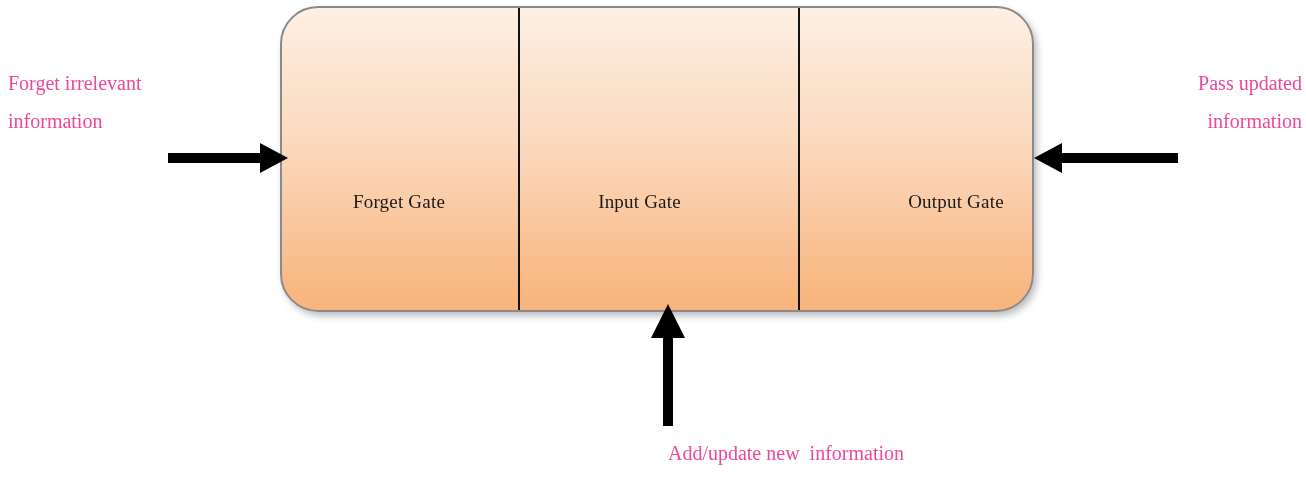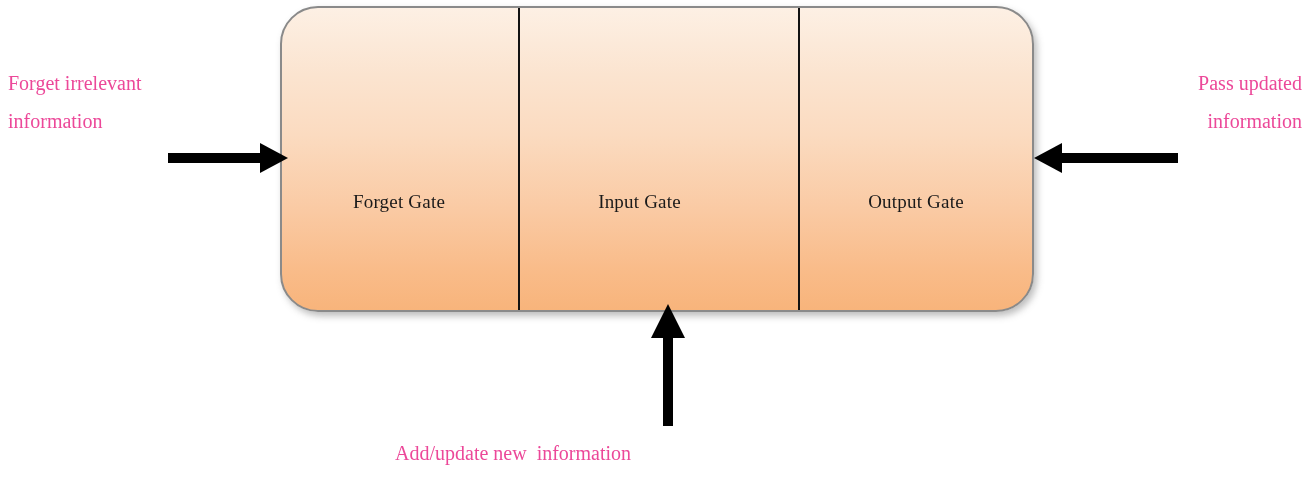--- a/index.html
+++ b/index.html
@@ -58,21 +58,21 @@
     text-align: center;
     font-size: 19px;
     line-height: 24px;
     letter-spacing: 0.2px;
     white-space: nowrap;
     color: #1a1a1a;
     margin-top: 48px;
   }
   .gate-forget { left: 280px; width: 238px; }
   .gate-input  { left: 518px; width: 243px; }
-  .gate-output { left: 798px; width: 236px; }
+  .gate-output { left: 798px; width: 236px; padding-left: 40px; }
 
   
   .annotation {
     position: absolute;
     font-size: 20px;
     line-height: 38px;
     color: #ec4899;
   }
   .label-left {
     left: 8px;
@@ -80,24 +80,24 @@
     width: 262px;
     text-align: left;
   }
   .label-right {
     right: 4px;
     top: 64px;
     width: 300px;
     text-align: right;
   }
   .label-bottom {
-    left: 395px;
+    left: 364px;
     top: 434px;
     width: 540px;
-    text-align: left;
+    text-align: right;
     white-space: pre;
   }
 
   
   .arrow {
     position: absolute;
   }
   .arrow-left-in  { left: 168px; top: 140px;  width: 120px; height: 36px; }
   .arrow-right-in { left: 1034px; top: 140px; width: 144px; height: 36px; }
   .arrow-bottom-in{ left: 648px;  top: 304px; width: 40px;  height: 122px; }

